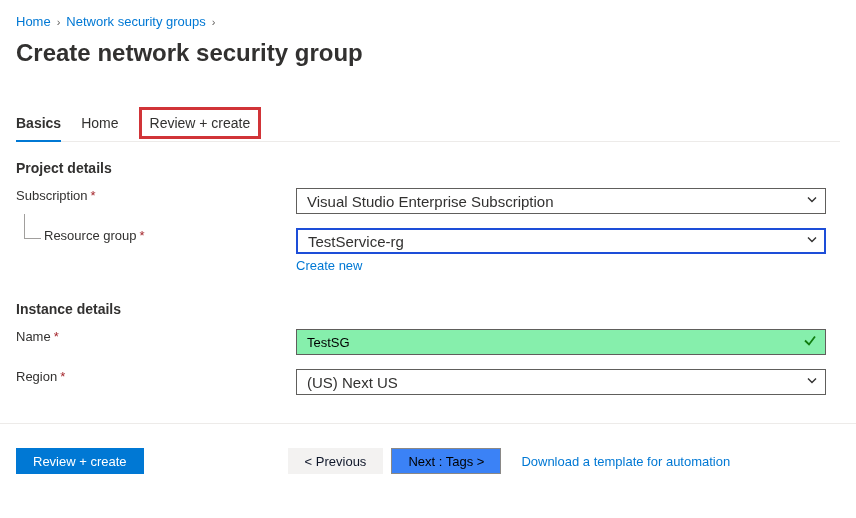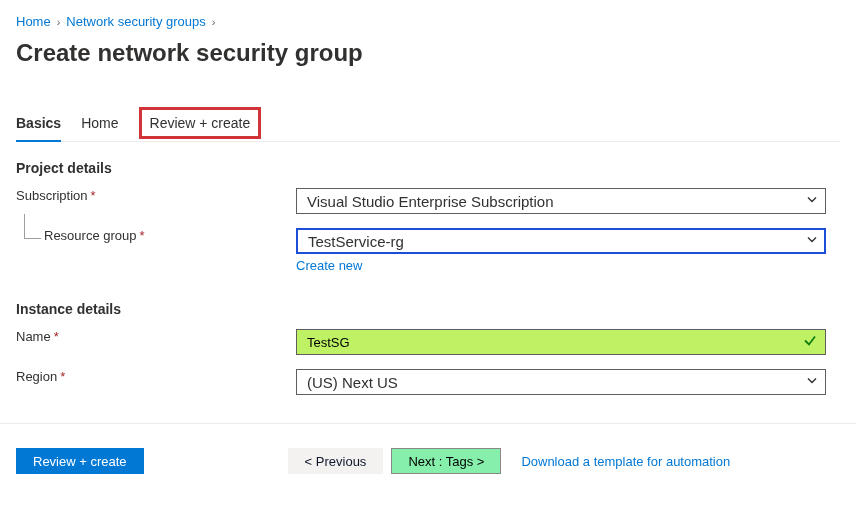--- a/index.html
+++ b/index.html
@@ -152,21 +152,21 @@
       width: 16px;
       height: 16px;
       stroke: #107c10;
       fill: none;
       stroke-width: 1.8;
     }
     .text-input {
       width: 100%;
       height: 26px;
       border: 1px solid #605e5c;
-      background: #bef264;
+      background: #86efac;
       padding: 0 28px 0 10px;
       font-size: 13px;
       font-family: inherit;
       outline: none;
     }
     .input-wrap {
       position: relative;
       width: 100%;
     }
     .link-action {
@@ -190,21 +190,21 @@
       align-items: center;
       gap: 8px;
       padding-top: 24px;
     }
     .btn {
       height: 26px;
       padding: 0 16px;
       font-size: 13px;
       font-family: inherit;
       border: 1px solid #8a8886;
-      background: #86efac;
+      background: #3b82f6;
       cursor: pointer;
       display: inline-flex;
       align-items: center;
       justify-content: center;
     }
     .btn.primary {
       background: #0078d4;
       color: #fff;
       border-color: #0078d4;
     }

